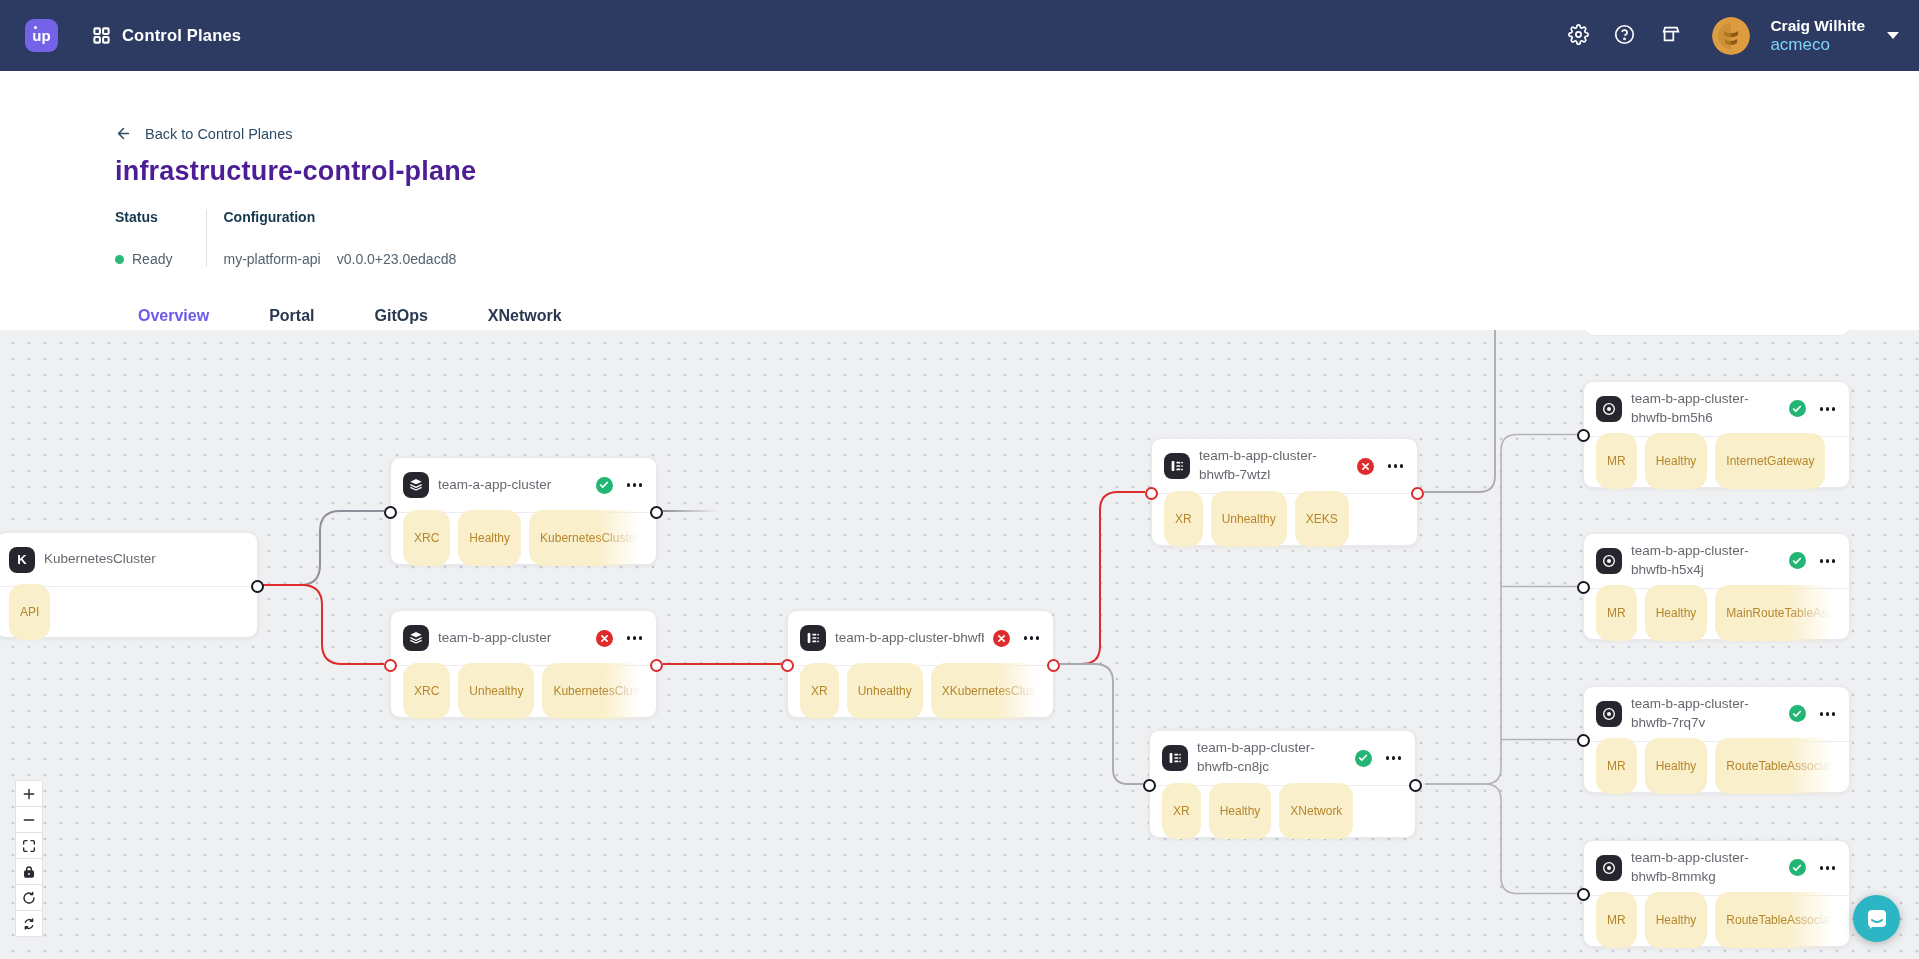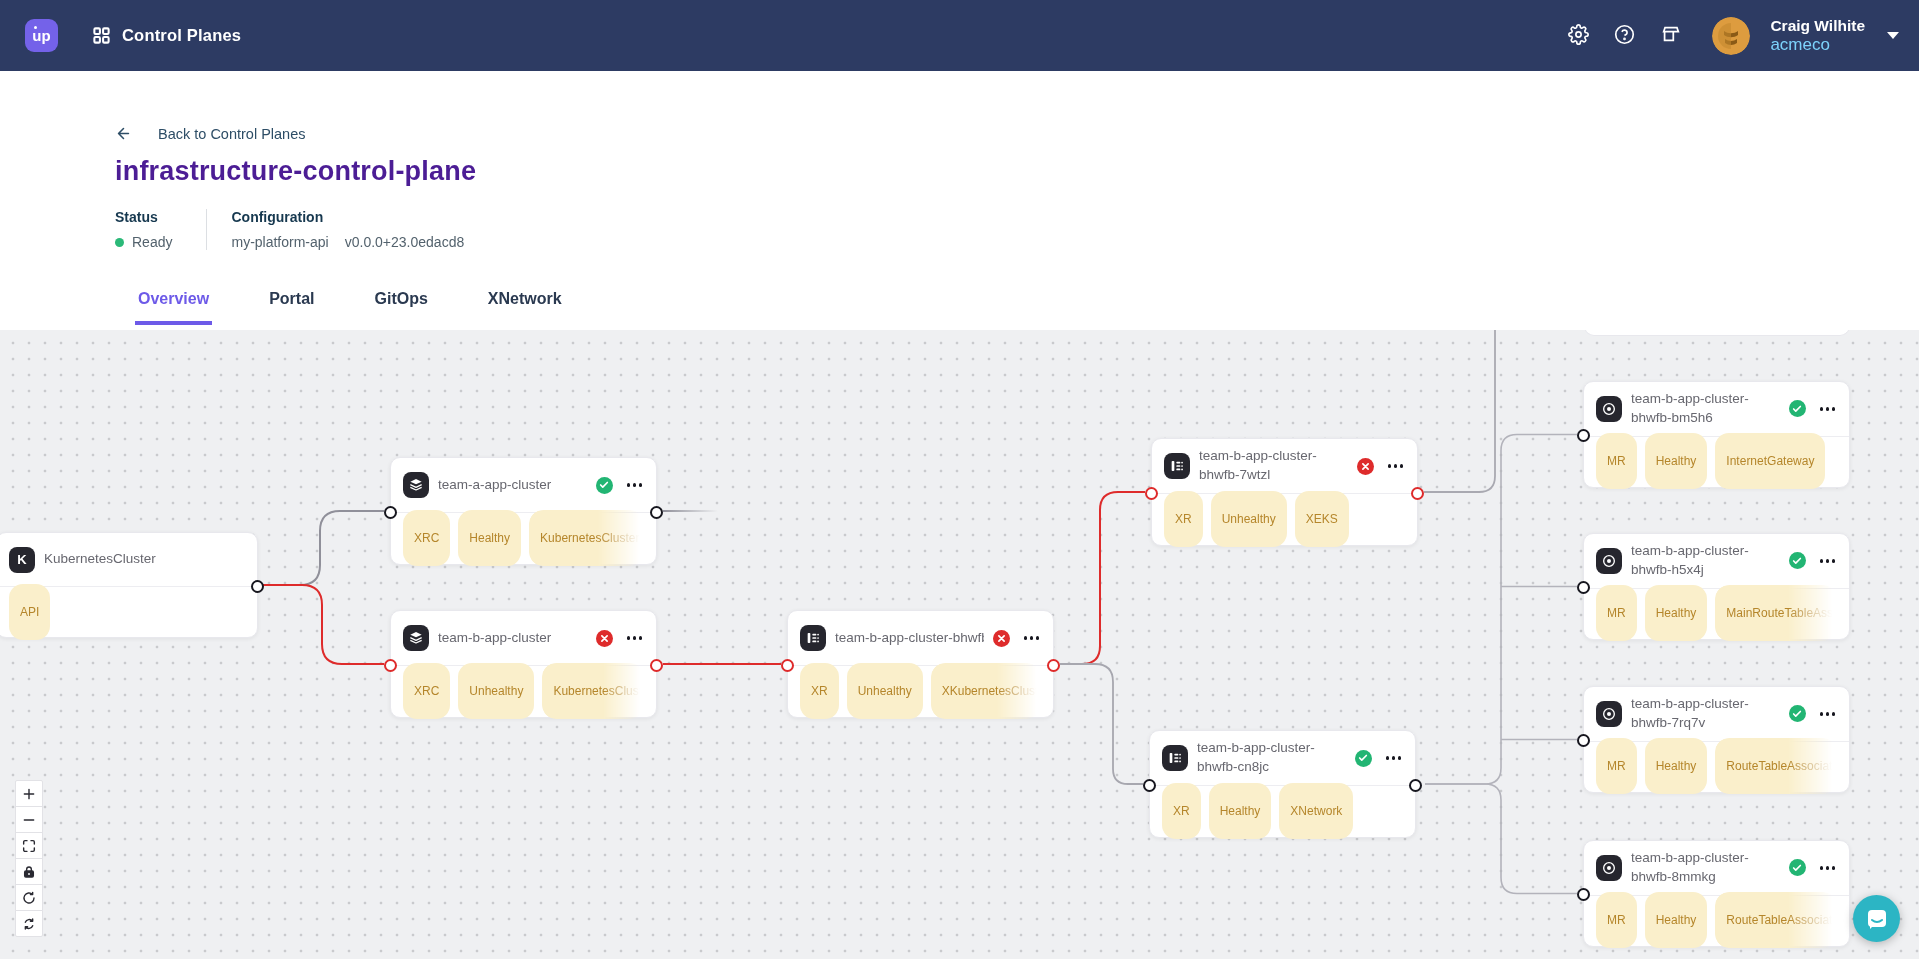--- a/index.html
+++ b/index.html
@@ -23,28 +23,28 @@
   .nav-icon-btn { background:none; border:none; padding:0; margin-left:25px; cursor:pointer;
     display:flex; align-items:center; }
   .avatar { width:38px; height:38px; border-radius:50%; margin-left:30px; overflow:hidden; flex:none; }
   .user-block { margin-left:20px; line-height:1.15; }
   .user-name { color:#fff; font-weight:bold; font-size:15.5px; }
   .user-org { color:#7dd3fc; font-size:17px; }
   .caret { width:0; height:0; border-left:6px solid transparent; border-right:6px solid transparent;
     border-top:7px solid #fff; margin-left:22px; cursor:pointer; }
   
   .page-head { height:259px; padding:54px 0 0 115px; background:#fff; }
-  .back-link { display:inline-flex; align-items:center; gap:26px; color:#2d4d66; font-size:14.5px;
+  .back-link { display:inline-flex; align-items:center; gap:13px; color:#2d4d66; font-size:14.5px;
     text-decoration:none; cursor:pointer; }
   .page-title { margin:10px 0 0 0; font-size:27px; font-weight:bold; color:#4c1d95; letter-spacing:.2px; }
   .meta-row { display:flex; margin-top:22px; }
   .meta-col { padding-right:34px; }
-  .meta-col + .meta-col { border-left:1px solid #dcdfe3; padding-left:24px; }
+  .meta-col + .meta-col { border-left:1px solid #dcdfe3; padding-left:16px; }
   .meta-label { font-size:14px; font-weight:bold; color:#16384f; }
-  .meta-value { margin-top:9px; font-size:14px; color:#53626d; display:flex; align-items:center; gap:8px; }
+  .meta-value { margin-top:26px; font-size:14px; color:#53626d; display:flex; align-items:center; gap:8px; }
   .status-dot { width:9px; height:9px; border-radius:50%; background:#2bb978; display:inline-block; }
   .config-version { margin-left:8px; }
   .tabs { display:flex; gap:54px; margin:40px 0 0 20px; }
   .tab { background:none; border:none; padding:0 3px 13px 3px; font-family:inherit; font-size:16px;
     font-weight:bold; color:#2a3950; cursor:pointer; border-bottom:4px solid transparent; }
   .tab.active { color:#6d5ae8; border-bottom-color:#6d5ae8; }
   
   .canvas { position:relative; width:1919px; height:629px; background:#eff0f2; overflow:hidden;
     background-image:radial-gradient(#c9cacd 1.1px, transparent 1.7px); background-size:16px 16px;
     background-position:5px 5px; }

